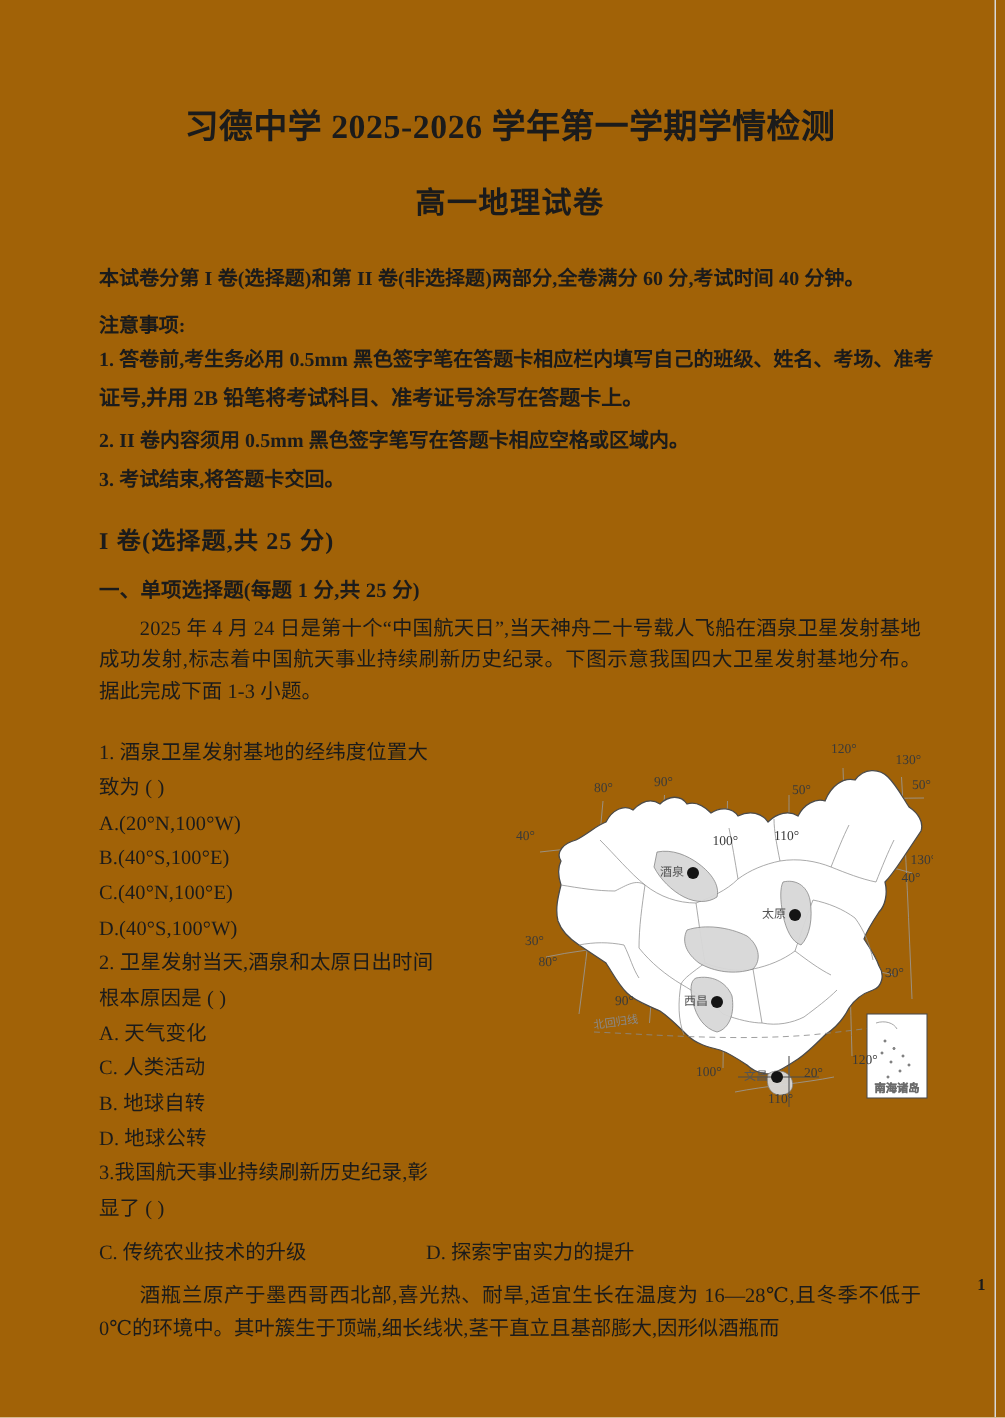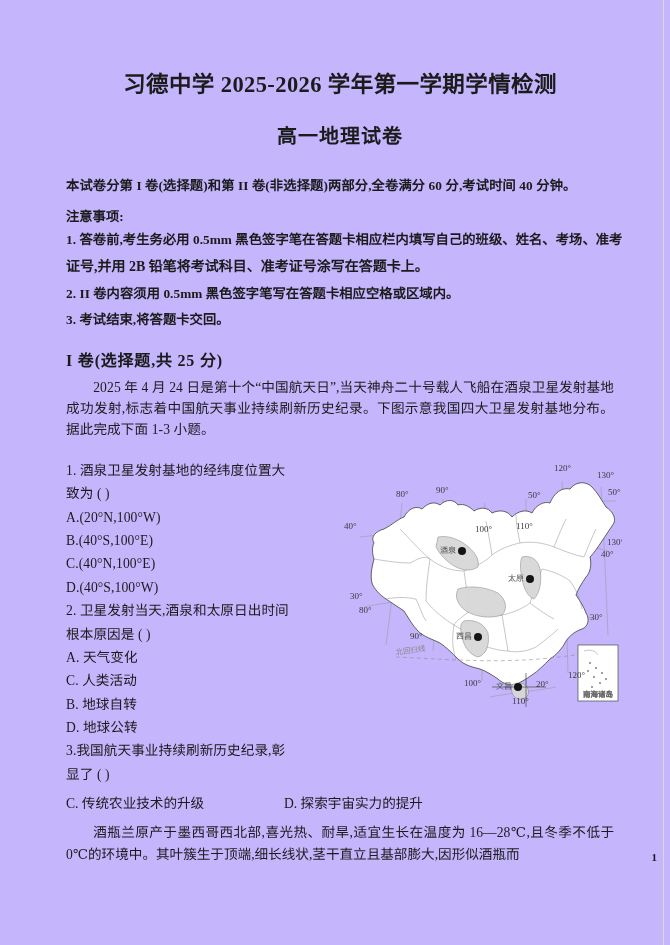--- a/index.html
+++ b/index.html
@@ -10,21 +10,21 @@
   }
   body {
     font-family: "Liberation Serif", "DejaVu Serif", serif;
     color: #1b1b1b;
   }
   .page {
     position: relative;
     width: 670px;
     height: 945px;
     margin: 0 auto;
-    background: #c4b5fd;
+    background: #a16207;
     overflow: hidden;
     box-sizing: border-box;
   }
   .page-edge-line {
     position: absolute;
     top: 0;
     right: 6px;
     width: 1px;
     height: 945px;
     background: #d8d8d8;
@@ -203,20 +203,21 @@
 
     <div class="preamble">本试卷分第 I 卷(选择题)和第 II 卷(非选择题)两部分,全卷满分 60 分,考试时间 40 分钟。</div>
 
     <div class="notes-title">注意事项:</div>
     <div class="note-line">1. 答卷前,考生务必用 0.5mm 黑色签字笔在答题卡相应栏内填写自己的班级、姓名、考场、准考</div>
     <div class="note-cont">证号,并用 2B 铅笔将考试科目、准考证号涂写在答题卡上。</div>
     <div class="note-line">2. II 卷内容须用 0.5mm 黑色签字笔写在答题卡相应空格或区域内。</div>
     <div class="note-line">3. 考试结束,将答题卡交回。</div>
 
     <div class="section-head">I 卷(选择题,共 25 分)</div>
+    <div class="subsection-head">一、单项选择题(每题 1 分,共 25 分)</div>
 
     <div class="material">
       <span>2025 年 4 月 24 日是第十个“中国航天日”,当天神舟二十号载人飞船在酒泉卫星发</span><span>射基地成功发射,标志着中国航天事业持续刷新历史纪录。下图示意我国四大卫星发</span><span>射基地分布。据此完成下面 1-3 小题。</span>
     </div>
 
     <div class="qfig">
 
       <div class="q-col">
 
         <div>

